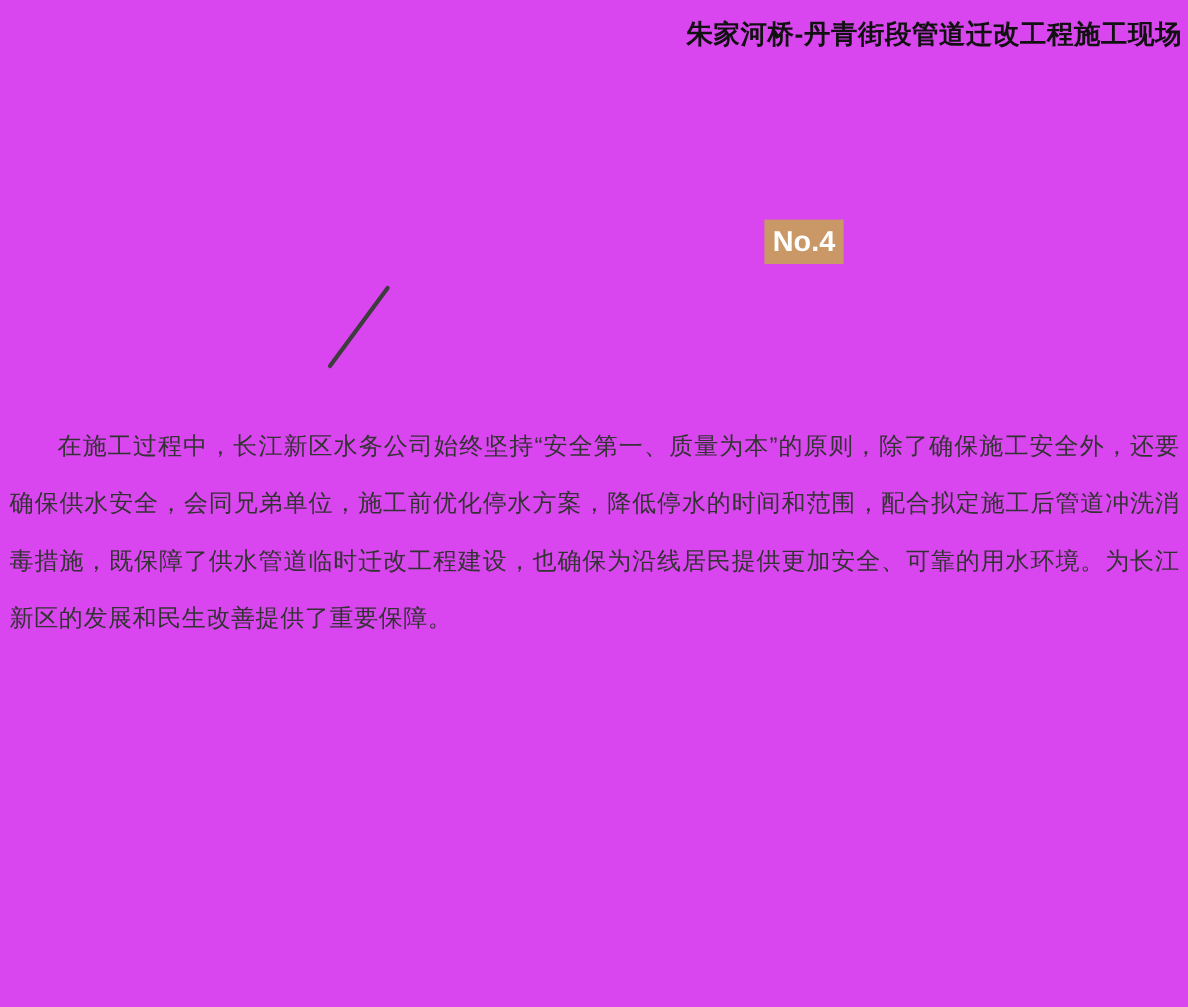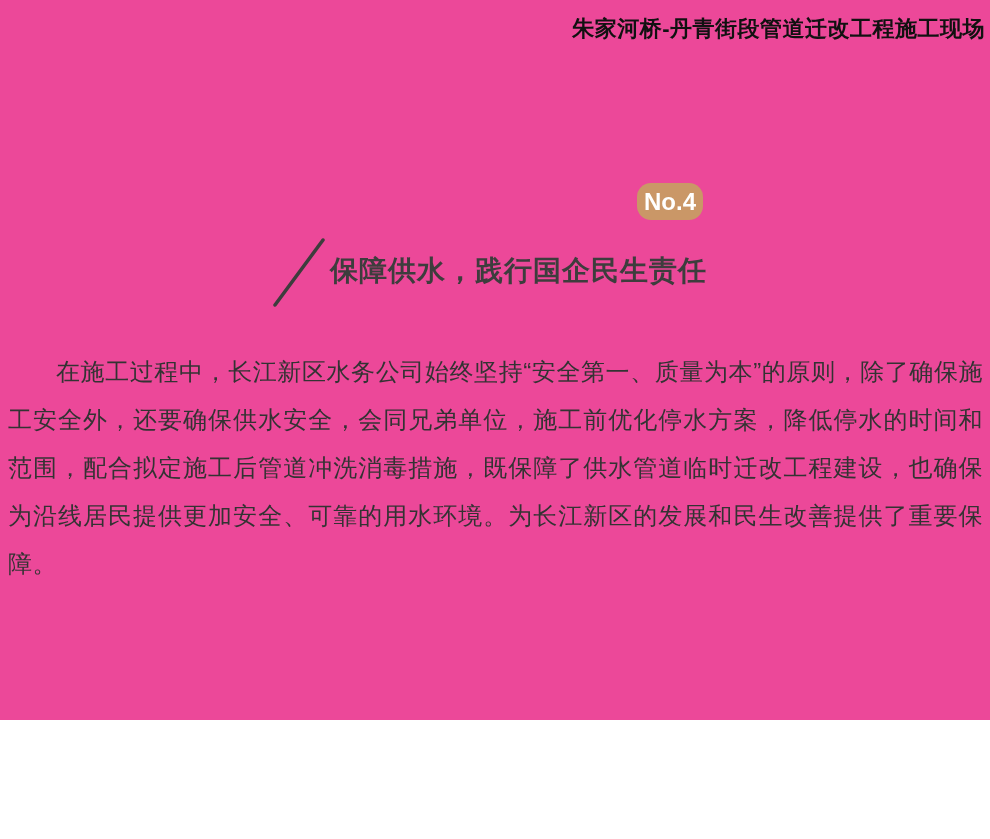--- a/index.html
+++ b/index.html
@@ -4,22 +4,22 @@
 <style>
   html, body {
     margin: 0;
     padding: 0;
     background: #ffffff;
     font-family: "Liberation Sans", "DejaVu Sans", sans-serif;
   }
   .page {
     position: relative;
     width: 990px;
-    height: 720px;
-    background: #ec4899;
+    height: 839px;
+    background: #d946ef;
     overflow: hidden;
   }
   .caption {
     position: absolute;
     top: 14px;
     right: 5px;
     font-size: 22px;
     font-weight: bold;
     color: #111111;
     letter-spacing: 0.5px;
@@ -33,21 +33,20 @@
     height: 37px;
     background: var(--badge-bg, #CA9767);
     color: var(--badge-text, #FFFFFF);
     font-size: 24px;
     font-weight: bold;
     display: flex;
     align-items: center;
     justify-content: center;
     padding: 0 6px;
     box-sizing: border-box;
-    border-radius: 14px;
   }
   .slash {
     position: absolute;
     left: 270px;
     top: 234px;
     width: 58px;
     height: 76px;
   }
   .section-title {
     position: absolute;
@@ -61,21 +60,21 @@
     white-space: nowrap;
   }
   .article {
     position: absolute;
     left: 8px;
     top: 348px;
     width: 975px;
   }
   .article p {
     margin: 0 0 35px 0;
-    font-size: 24px;
+    font-size: 20px;
     line-height: 48px;
     color: var(--body, #333333);
     text-align: justify;
     text-justify: inter-ideograph;
     text-indent: 2em;
     letter-spacing: 0.5px;
   }
 </style>
 </head>
 <body>
@@ -83,19 +82,18 @@
 <div class="page">
 
   <div class="caption">朱家河桥-丹青街段管道迁改工程施工现场</div>
 
   <div class="badge">No.4</div>
 
   <svg class="slash" viewBox="0 0 58 76" xmlns="http://www.w3.org/2000/svg">
     <line x1="5" y1="71" x2="53" y2="6" stroke="#3D3D3D" stroke-width="3.5" stroke-linecap="round"></line>
   </svg>
 
-  <h2 class="section-title">保障供水，践行国企民生责任</h2>
 
   <div class="article">
     <p>在施工过程中，长江新区水务公司始终坚持“安全第一、质量为本”的原则，除了确保施工安全外，还要确保供水安全，会同兄弟单位，施工前优化停水方案，降低停水的时间和范围，配合拟定施工后管道冲洗消毒措施，既保障了供水管道临时迁改工程建设，也确保为沿线居民提供更加安全、可靠的用水环境。为长江新区的发展和民生改善提供了重要保障。</p>
   </div>
 
 </div>
 
 </body></html>

